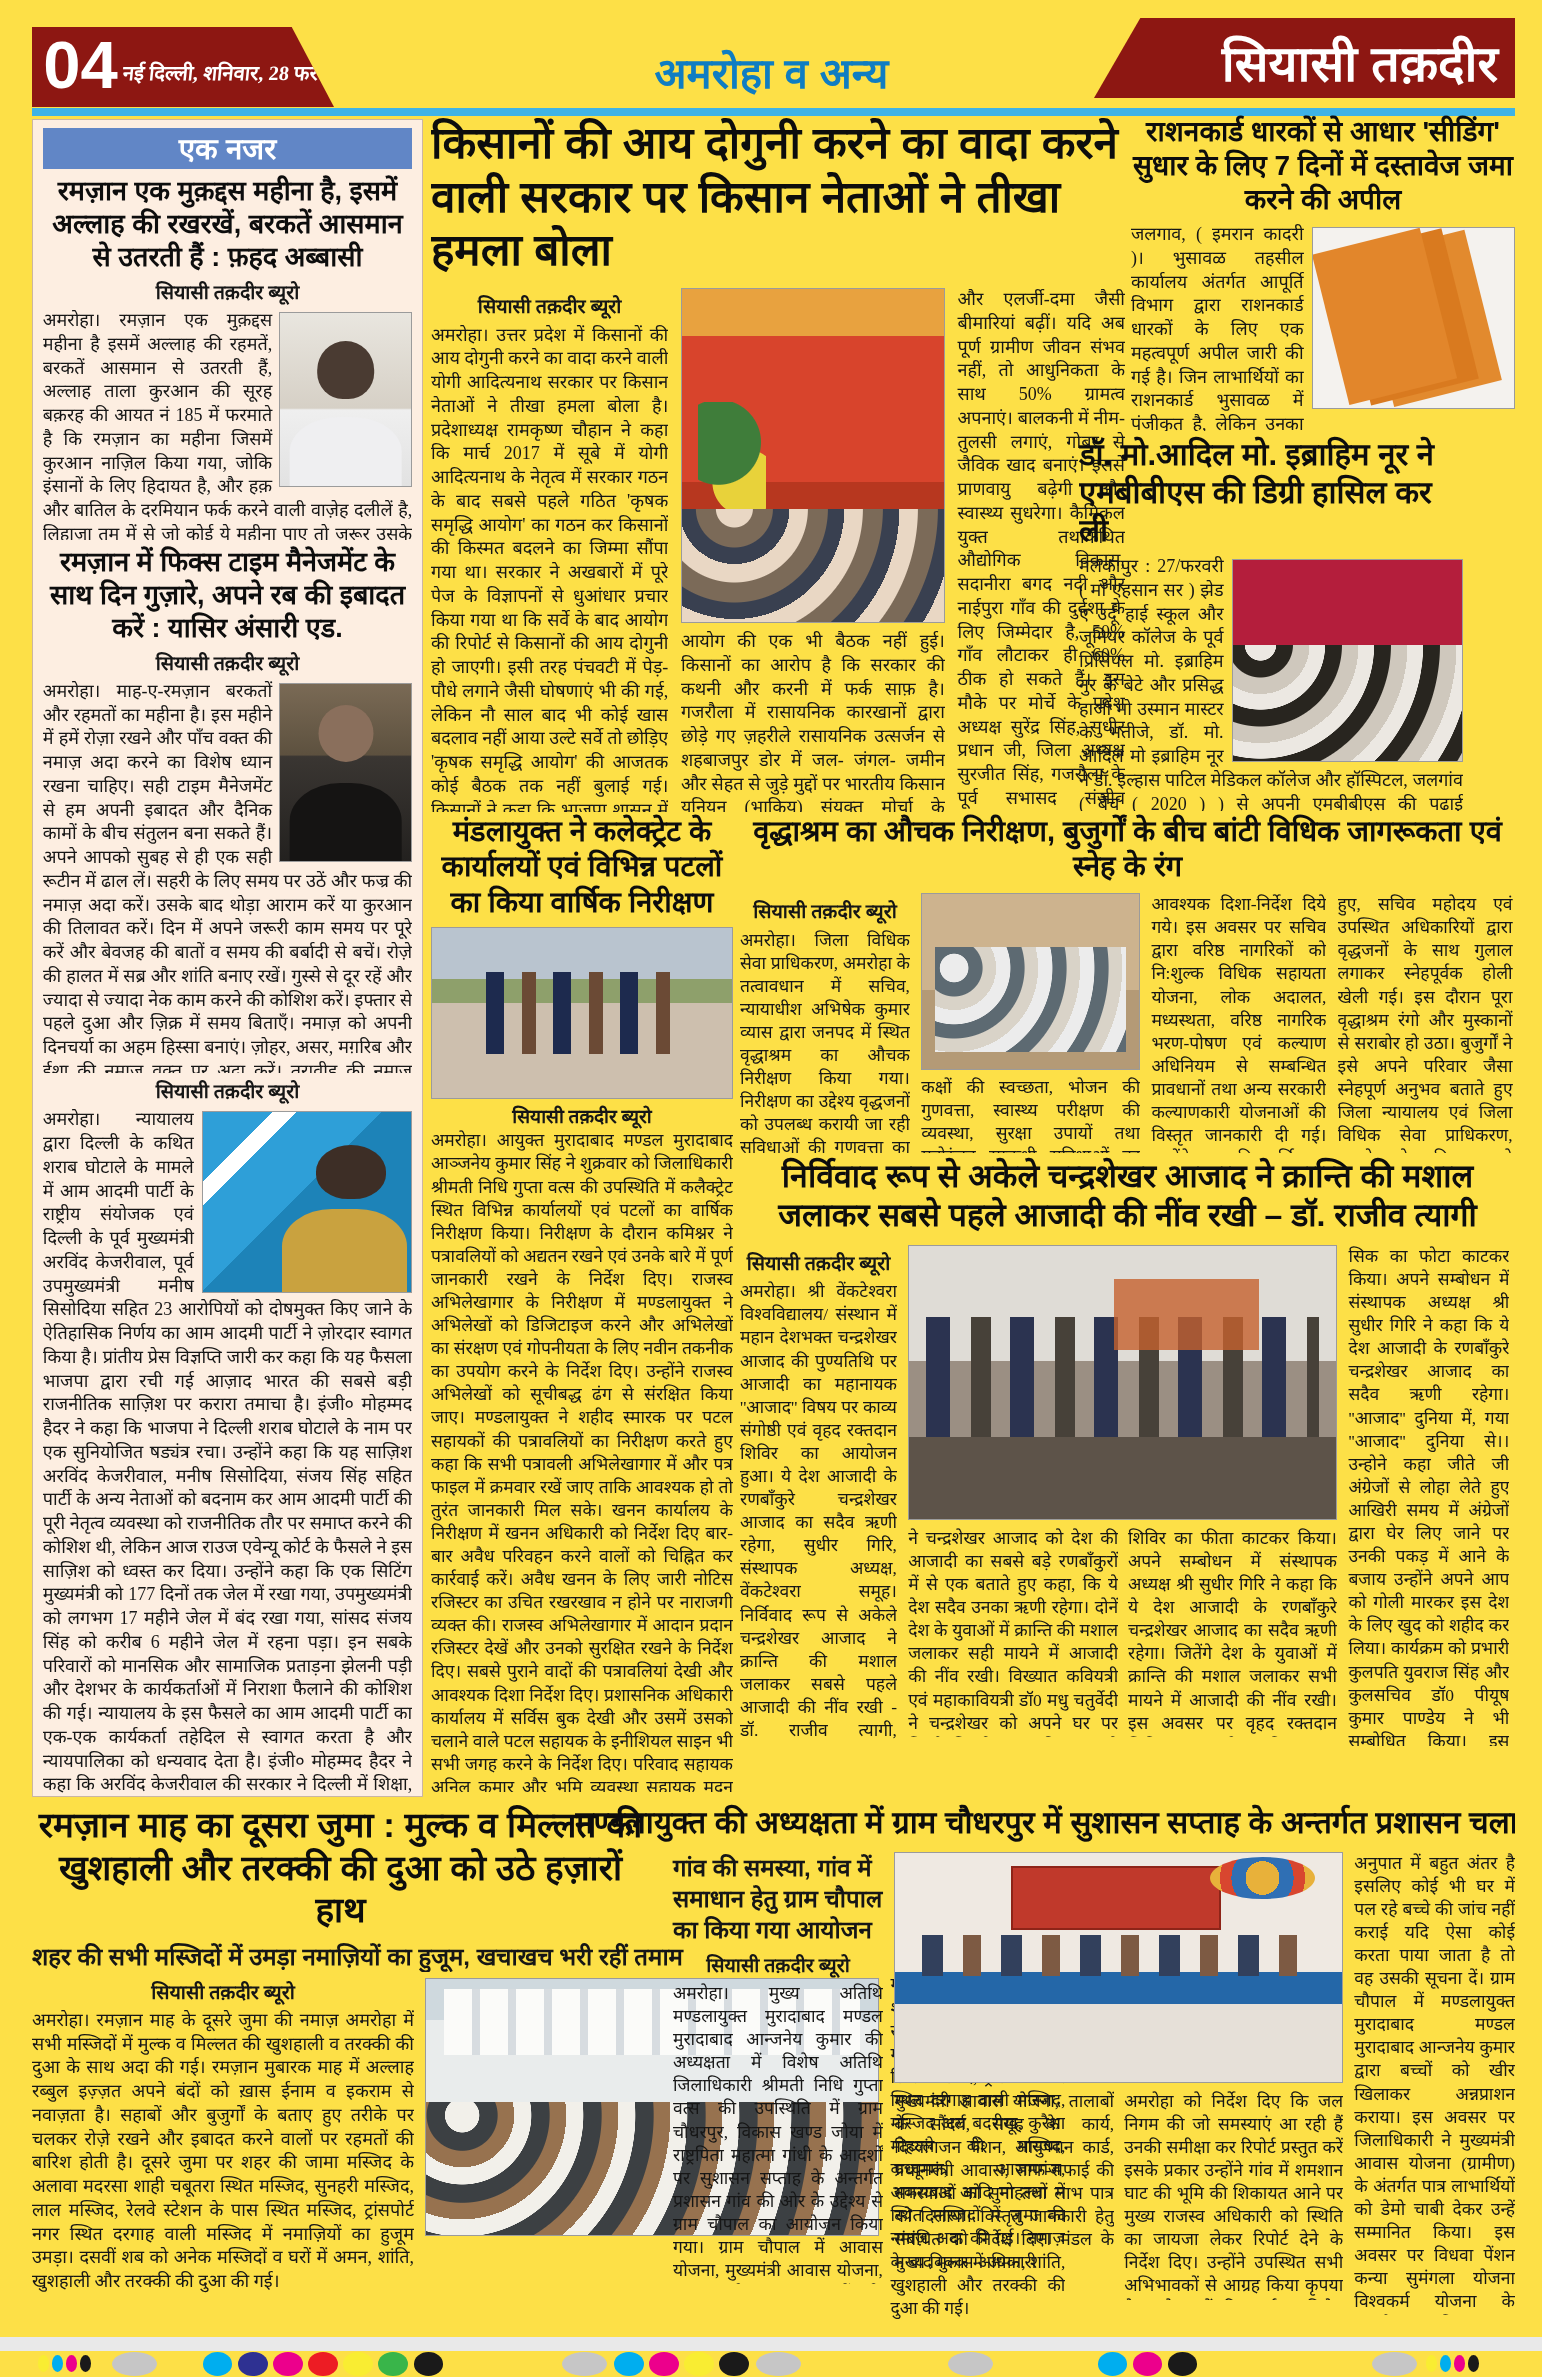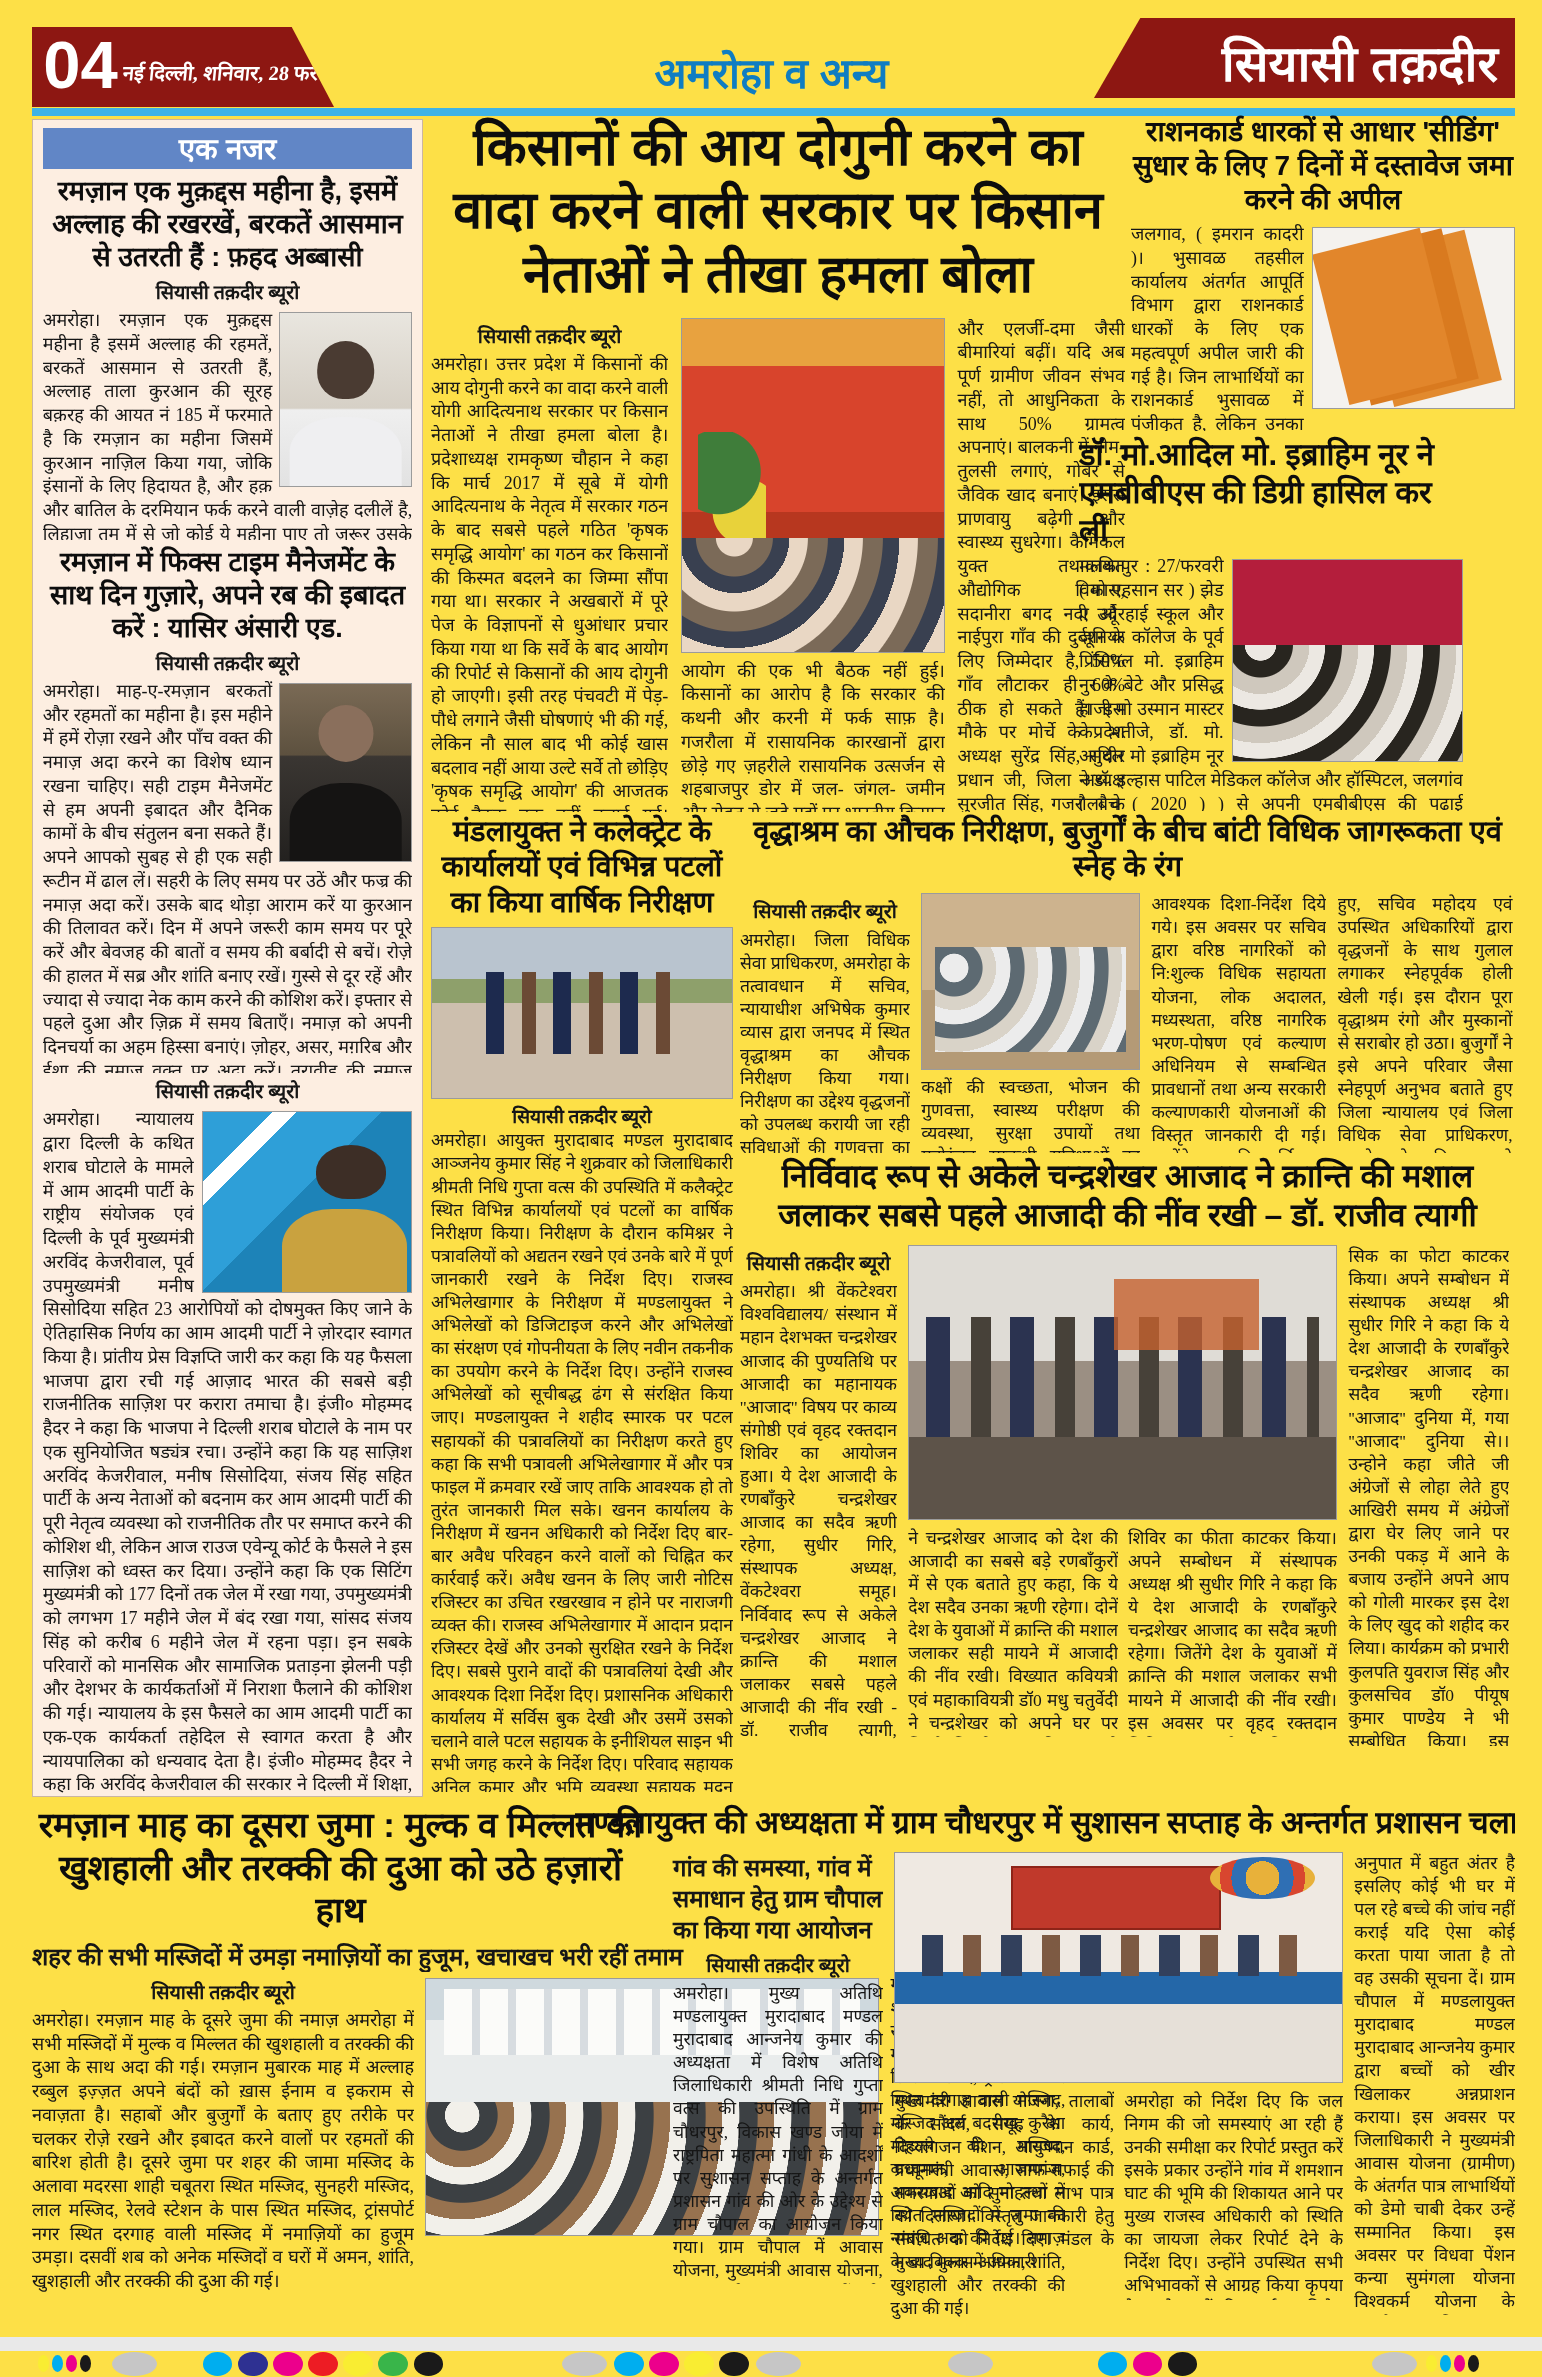--- a/index.html
+++ b/index.html
@@ -47,21 +47,21 @@
                transform:translateX(-50%); background:#8a6f5c; border-radius:50%; }
   .en-photo3 { float:right; width:210px; height:182px; margin:2.8px 0 4.2px 8.4px;
                background:linear-gradient(135deg,#2e9fd8 0 18%,#ffffff 18% 24%,#2e9fd8 24% 46%,#1d83b8 46% 100%); }
   .en-photo3::before { content:""; position:absolute; right:12%; top:18%; width:34%; height:30%;
                background:#3d2e26; border-radius:50% 50% 46% 46%; }
   .en-photo3::after { content:""; position:absolute; right:2%; bottom:-6%; width:60%; height:52%;
                background:#c9a23f; border-radius:40% 40% 0 0; }
 
   
   .kisan { position:absolute; left:431px; top:116px; width:694px; height:696px; overflow:hidden; }
-  .kisan .headline { font-size:52px; text-align:center; }
+  .kisan .headline { font-size:44px; }
   .kisan-row { display:flex; gap:12.6px; margin-top:11.2px; height:554px; }
   .kisan-c1 { width:238px; }
   .kisan-mid { width:264px; display:flex; flex-direction:column; }
   .kisan-photo { width:264px; height:335px;
       background:linear-gradient(180deg,#e8a23f 0 14%,#d8442c 14% 58%,#b7371f 58% 100%); }
   .kisan-photo::before { content:""; position:absolute; left:6%; top:34%; width:26%; height:40%;
       background:radial-gradient(circle at 30% 30%, #3f7d3a 0 40%, transparent 41%),
                  radial-gradient(circle at 70% 60%, #e8d23a 0 35%, transparent 36%); }
   .kisan-photo::after { content:""; position:absolute; left:0; bottom:0; width:100%; height:34%;
       background:repeating-radial-gradient(circle at 20% 0, #e9d7c4 0 18px, #7b6a58 19px 38px, #394050 39px 55px); }

